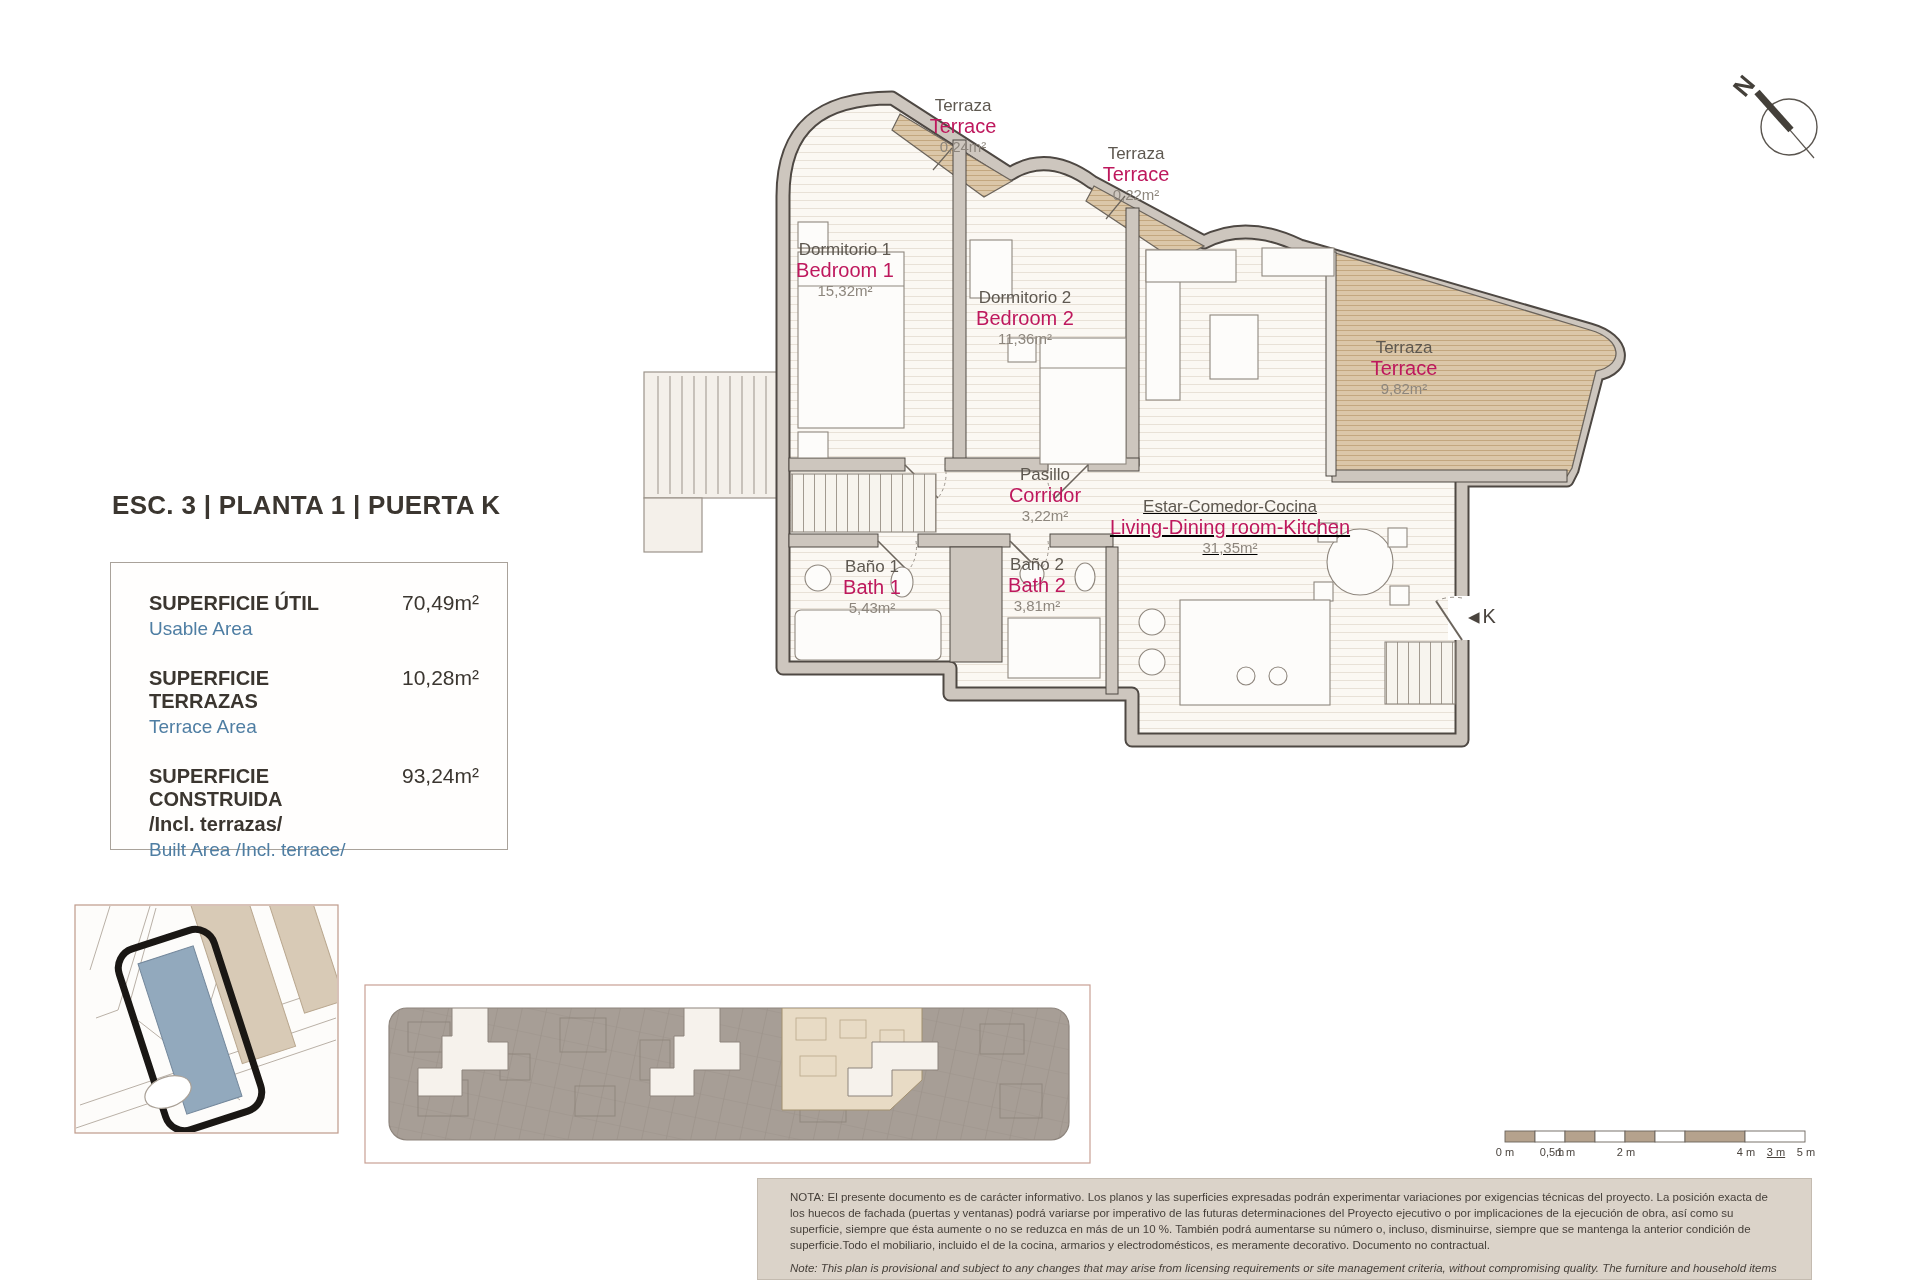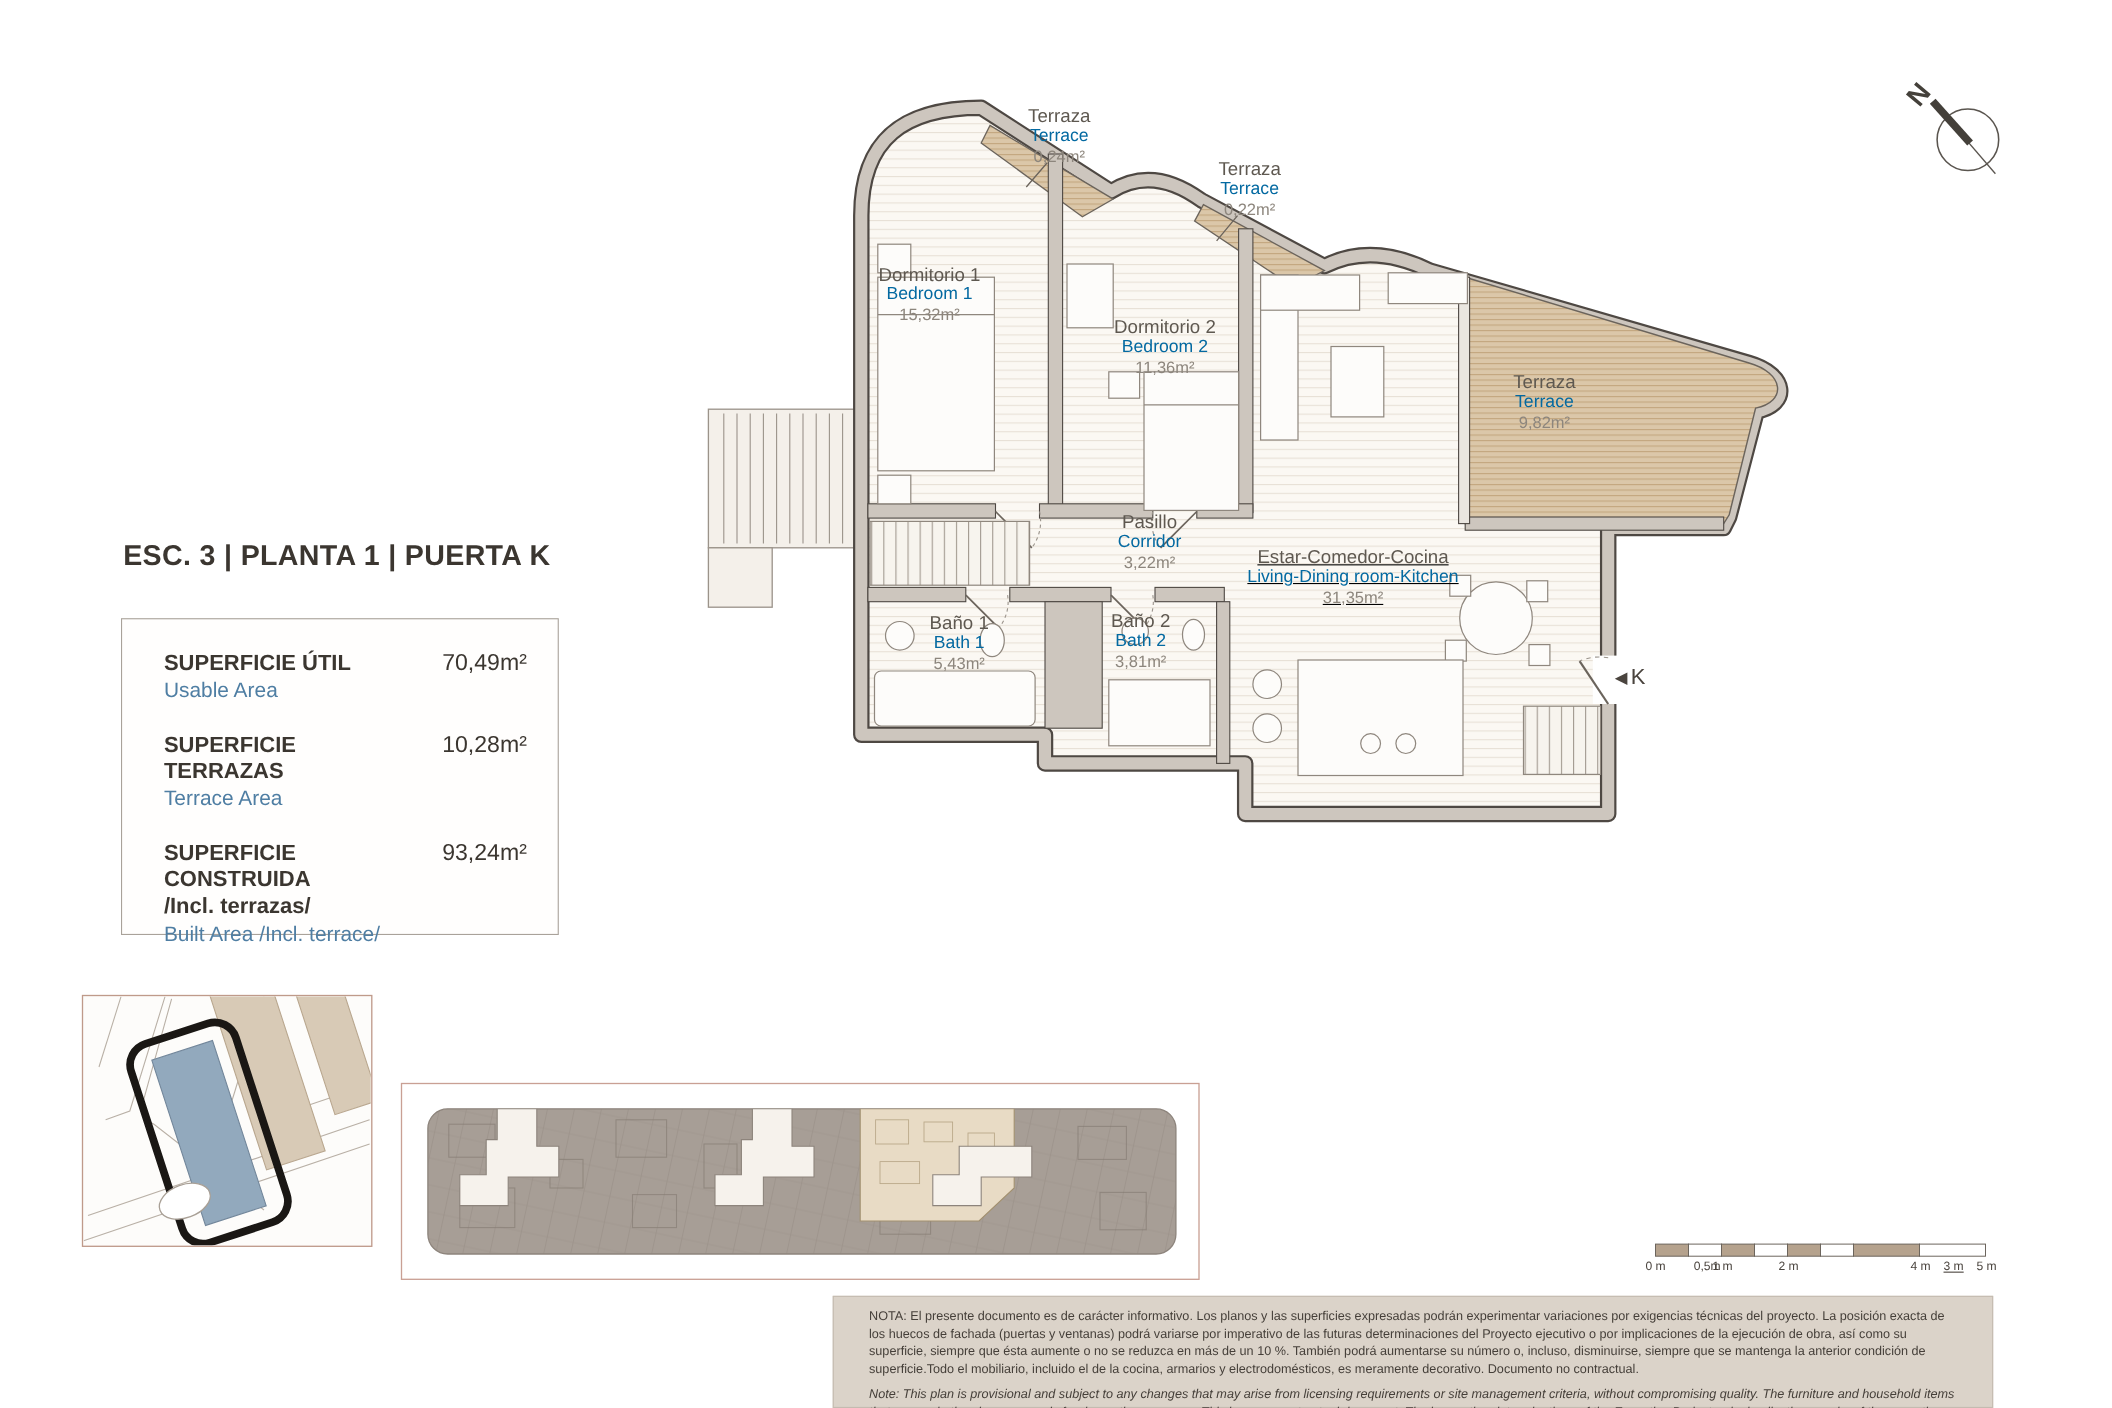--- a/index.html
+++ b/index.html
@@ -19,26 +19,26 @@
   .sum-line1{display:flex;justify-content:space-between;align-items:baseline;gap:45px;}
   .sum-label{font-size:20px;font-weight:bold;color:#3b3630;}
   .sum-value{font-size:21px;font-weight:normal;color:#3b3630;}
   .sum-label2{font-size:20px;font-weight:bold;color:#3b3630;margin-top:2px;}
   .sum-label2:empty{display:none;}
   .sum-en{font-size:19px;color:#4f7ea3;margin-top:3px;}
 
   
   .room-label{position:absolute;transform:translateX(-50%);text-align:center;line-height:1.14;white-space:nowrap;}
   .room-es{font-size:17px;color:#5e5850;}
-  .room-en{font-size:16px;color:#0369a1;}
+  .room-en{font-size:20px;color:#be185d;}
   .room-area{font-size:15px;color:#8d867d;}
   .rl0{left:963px;top:96px;}
   .rl1{left:1136px;top:144px;}
   .rl2{left:845px;top:240px;}
-  .rl3{left:1059px;top:288px;}
+  .rl3{left:1025px;top:288px;}
   .rl4{left:1404px;top:338px;}
   .rl5{left:1045px;top:465px;}
   .rl6{left:872px;top:557px;}
   .rl7{left:1037px;top:555px;}
   .rl8{left:1230px;top:497px;text-decoration:underline;}
 
   
   .door-k{position:absolute;left:1468px;top:606px;color:#4a443e;display:flex;align-items:center;gap:3px;}
   .door-k .arrow{font-size:15px;line-height:1;}
   .door-k .k{font-size:20px;line-height:1;}

